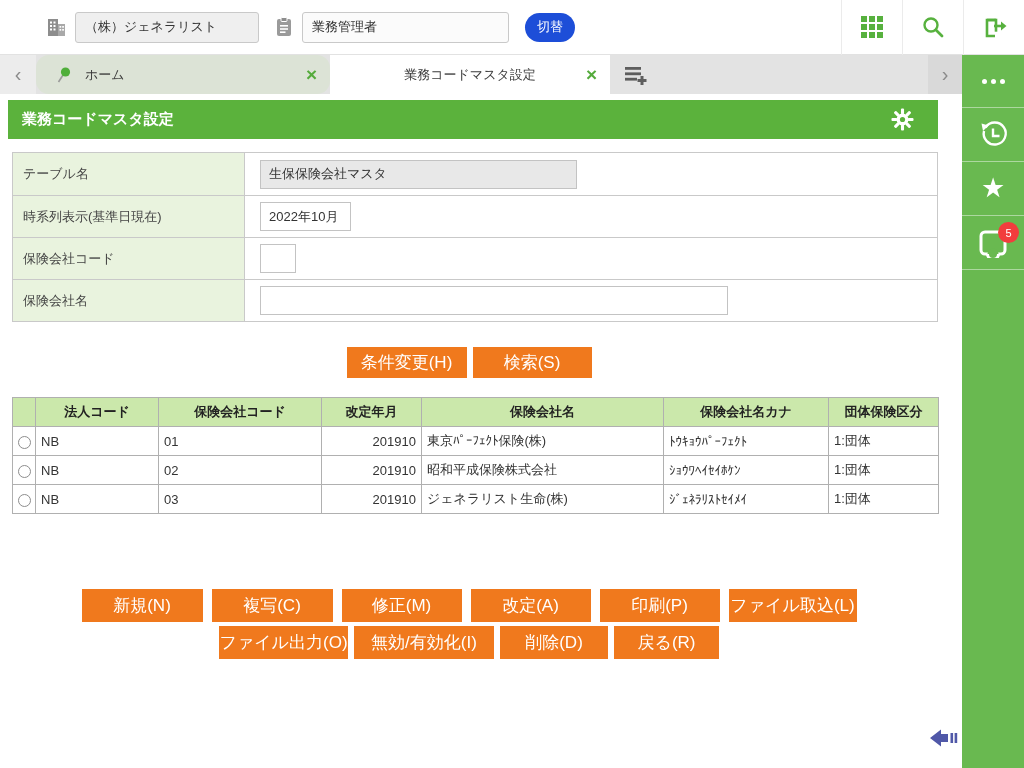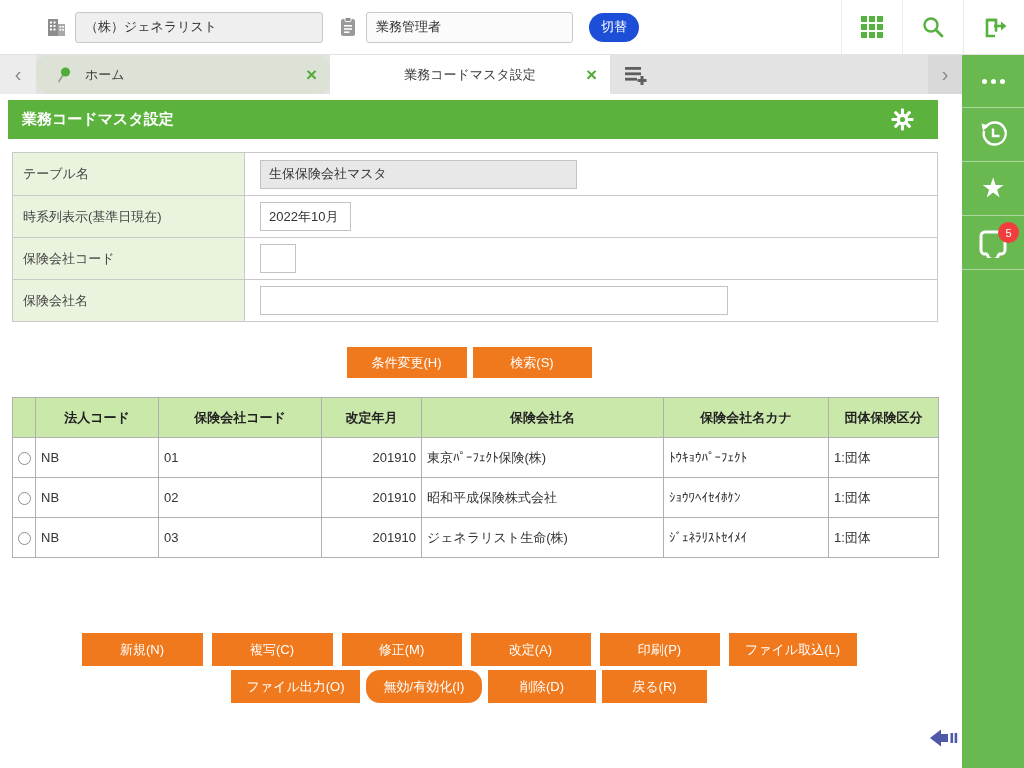--- a/index.html
+++ b/index.html
@@ -14,21 +14,21 @@
     position:absolute; top:0; left:0; width:1024px; height:55px;
     background:#fff; border-bottom:1px solid #e2e2e2;
     display:flex; align-items:center;
   }
   .top-left{ display:flex; align-items:center; padding-left:46px; flex:1; }
   .txt-input{
     height:31px; border:1px solid #c9c9c9; border-radius:3px;
     padding:0 9px; font-size:13px; color:#333;
     font-family:"Liberation Sans","DejaVu Sans",sans-serif;
   }
-  .company-input{ width:248px; margin-left:9px; background:#efefef; }
+  .company-input{ width:184px; margin-left:9px; background:#efefef; }
   .role-input{ width:207px; margin-left:10px; background:#fbfbfb; }
   .switch-btn{
     margin-left:16px; width:50px; height:29px; border:none; border-radius:15px;
     background:#1d4ed8; color:#fff; font-size:13px; cursor:pointer;
     font-family:"Liberation Sans","DejaVu Sans",sans-serif;
   }
   .top-right{ display:flex; height:55px; }
   .icon-cell{
     width:61px; height:55px; border-left:1px solid #ebebeb;
     display:flex; align-items:center; justify-content:center; cursor:pointer;
@@ -94,31 +94,31 @@
   }
   .form-value{ flex:1; display:flex; align-items:center; padding-left:15px; background:#fff; }
   .fld{ height:29px; border:1px solid #c3c3c3; padding:0 8px; font-size:13px;
         color:#333; font-family:"Liberation Sans","DejaVu Sans",sans-serif; background:#fff; }
   .fld-table{ width:317px; background:#e8e8e8; }
   .fld-month{ width:91px; }
   .fld-code{ width:36px; padding:0 4px; }
   .fld-name{ width:468px; }
   
   .btn-orange{
-    background:#f0791d; color:#fff; border:none; font-size:13px; cursor:pointer;
+    background:#f0791d; color:#fff; border:none; font-size:17px; cursor:pointer;
     font-family:"Liberation Sans","DejaVu Sans",sans-serif;
   }
   .search-row{ margin-top:25px; width:938px; display:flex; justify-content:center; gap:6px; }
   .search-row .btn-orange{ height:31px; }
   
   table.data{
     margin:19px 24px 0 12px; width:926px; border-collapse:collapse; table-layout:fixed;
   }
   table.data th, table.data td{
-    border:1px solid #b0b0b0; height:40px; padding:0 5px;
+    border:1px solid #b0b0b0; height:29px; padding:0 5px;
     font-size:13px; overflow:hidden; white-space:nowrap;
   }
   table.data th{ background:#cbe8ab; font-weight:bold; color:#222; text-align:center; padding:0 2px; }
   td.c-radio{ text-align:center; padding:0; }
   td.c-ym{ text-align:right; }
   .radio{
     display:inline-block; width:13px; height:13px; border:1px solid #8d8d8d;
     border-radius:50%; background:#fff; cursor:pointer; vertical-align:middle;
   }
   
@@ -380,21 +380,21 @@
   <div class="actions1">
     <button class="btn-orange" style="width:121px;">新規(N)</button>
     <button class="btn-orange" style="width:121px;">複写(C)</button>
     <button class="btn-orange" style="width:120px;text-align:center;">修正(M)</button>
     <button class="btn-orange" style="width:120px;">改定(A)</button>
     <button class="btn-orange" style="width:120px;">印刷(P)</button>
     <button class="btn-orange" style="width:128px;">ファイル取込(L)</button>
   </div>
   <div class="actions2">
     <button class="btn-orange" style="width:129px;">ファイル出力(O)</button>
-    <button class="btn-orange" style="width:116px;border-radius:14px;">無効/有効化(I)</button>
+    <button class="btn-orange" style="width:140px;">無効/有効化(I)</button>
     <button class="btn-orange" style="width:108px;">削除(D)</button>
     <button class="btn-orange" style="width:105px;">戻る(R)</button>
   </div>
 
 </main>
 
 <span class="collapse-arrow">
   <span style="display:flex;">
     <svg width="28" height="22" viewBox="0 0 28 22">
       <polygon points="0,11 11,2.5 11,7 18,7 18,15 11,15 11,19.5" fill="#5058a8"></polygon>

